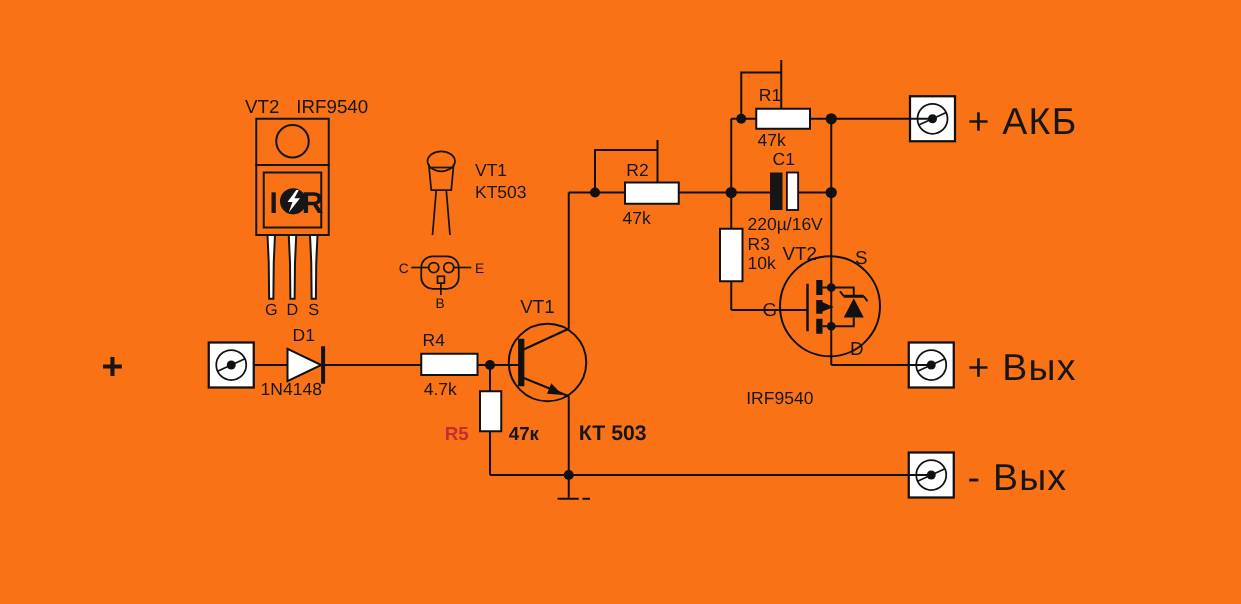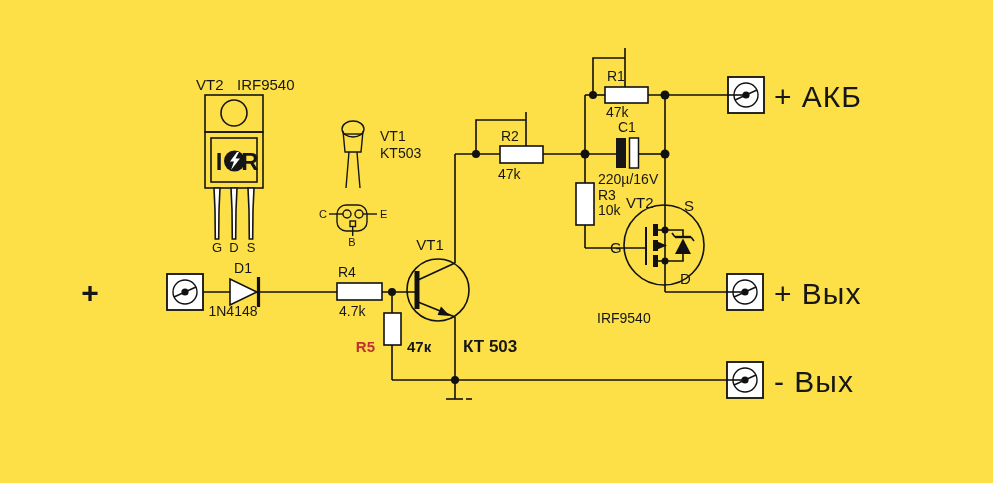--- a/index.html
+++ b/index.html
@@ -1,16 +1,16 @@
 <!DOCTYPE html>
 <html><head>
 <meta charset="utf-8">
 <style>
   html,body{margin:0;padding:0;background:#ffffff;}
-  .stage{position:relative;width:993px;height:483px;background:#fde047;overflow:hidden;
+  .stage{position:relative;width:993px;height:483px;background:#f97316;overflow:hidden;
          font-family:"Liberation Sans", sans-serif;}
   svg{display:block;}
   svg text{font-family:"Liberation Sans", sans-serif;fill:#161616;}
   .lbl{font-size:14px;}
   .lbl-sm{font-size:11px;}
   .lbl-pin{font-size:13px;}
   .lbl-md{font-size:15px;}
   .lbl-bold{font-size:15px;font-weight:700;}
   .lbl-kt{font-size:17px;font-weight:700;}
   .lbl-big{font-size:30px;letter-spacing:1px;}

